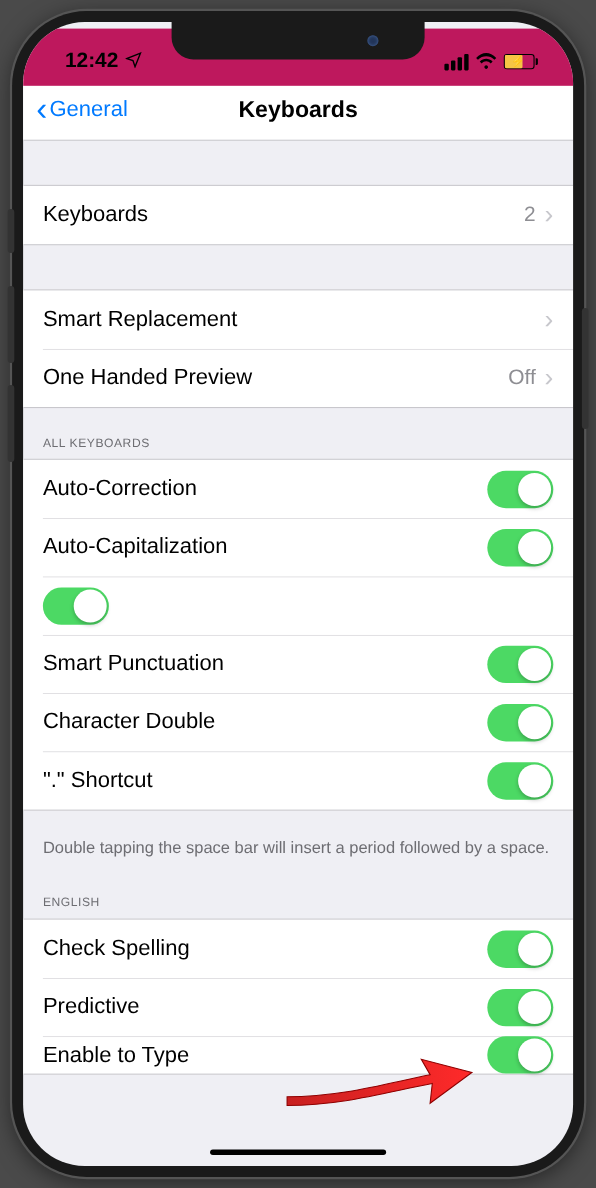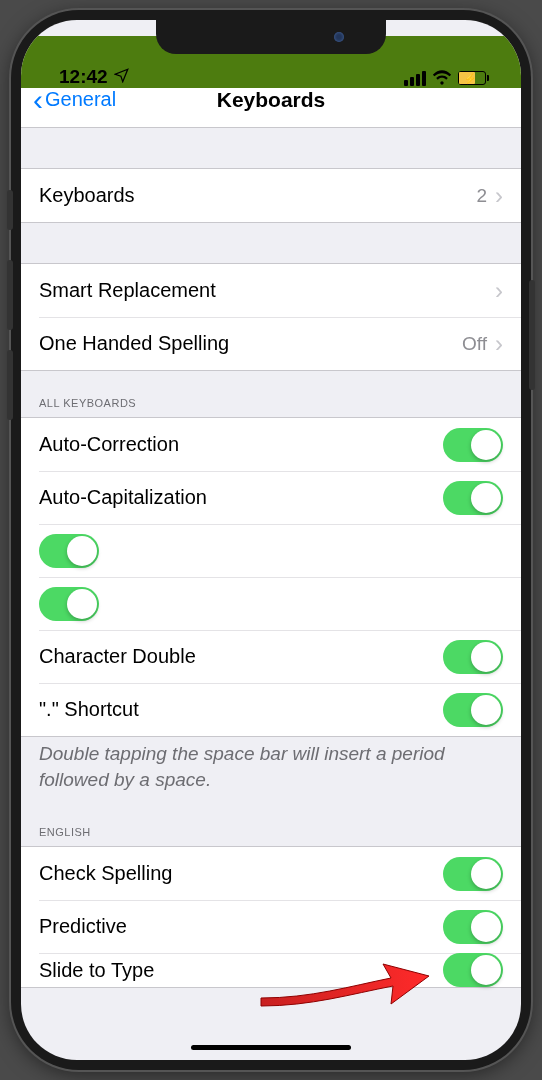--- a/index.html
+++ b/index.html
@@ -41,25 +41,25 @@
   background: #1a1a1a;
   border-bottom-left-radius: 20px;
   border-bottom-right-radius: 20px;
   z-index: 50;
   display: flex; align-items: center; justify-content: flex-end;
   padding-right: 42px;
 }
 .camera-dot { width: 10px; height: 10px; border-radius: 50%; background:#223559; box-shadow: inset 0 0 3px #4a6aa0; }
 
 .status-bar {
-  position: absolute; top: 16px; left: 0; right: 0;
+  position: absolute; top: 6px; left: 0; right: 0;
   height: 52px;
-  display: flex; justify-content: space-between; align-items: flex-end;
+  display: flex; justify-content: space-between; align-items: center;
   padding: 8px 32px 0 38px;
-  background: #4d7c0f;
+  background: #be185d;
   z-index: 40;
 }
 .status-left { display: flex; align-items: center; gap: 6px; font-size: 19px; font-weight: 600; color:#000;}
 .status-right { display: flex; align-items: center; gap: 6px; }
 .loc-arrow { font-size: 15px; }
 
 .signal-bars { display:flex; align-items:flex-end; gap:2px; }
 .signal-bars span { width:4px; background:#000; border-radius:1px; }
 .signal-bars span:nth-child(1){height:6px;} .signal-bars span:nth-child(2){height:9px;}
 .signal-bars span:nth-child(3){height:12px;} .signal-bars span:nth-child(4){height:15px;}
@@ -91,24 +91,23 @@
 }
 
 .section-gap { height:40px; }
 .section-header {
   font-size:11px; color:#6d6d72;
   padding:26px 18px 8px 18px;
   text-transform:uppercase;
   letter-spacing:0.5px;
 }
 .section-footer {
-  font-size:19px; color:#6d6d72;
-  padding:4px 18px 8px 18px;
+  font-size:15px; color:#6d6d72;
+  padding:24px 18px 8px 18px;
   line-height:1.35;
-  font-style:italic;
 }
 
 .cell-group { background:#fff; border-top:1px solid #c8c7cc; border-bottom:1px solid #c8c7cc; }
 .cell {
   display:flex; align-items:center;
   min-height:53px;
   padding:0 18px;
   position:relative;
 }
 .cell + .cell::before {
@@ -204,40 +203,41 @@
       </div>
 
       <div class="section-gap"></div>
 
       <div class="cell-group">
         <div class="cell">
           <span class="cell-label">Smart Replacement</span>
           <span class="chevron">›</span>
         </div>
         <div class="cell">
-          <span class="cell-label">One Handed Spelling</span>
+          <span class="cell-label">One Handed Preview</span>
           <span class="cell-detail">Off</span>
           <span class="chevron">›</span>
         </div>
       </div>
 
       <div class="section-header">ALL KEYBOARDS</div>
       <div class="cell-group">
         <div class="cell">
           <span class="cell-label">Auto-Correction</span>
           <div class="toggle"></div>
         </div>
         <div class="cell">
           <span class="cell-label">Auto-Capitalization</span>
           <div class="toggle"></div>
         </div>
         <div class="cell">
           <div class="toggle"></div>
         </div>
         <div class="cell">
+          <span class="cell-label">Smart Punctuation</span>
           <div class="toggle"></div>
         </div>
         <div class="cell">
           <span class="cell-label">Character Double</span>
           <div class="toggle"></div>
         </div>
         <div class="cell">
           <span class="cell-label">"." Shortcut</span>
           <div class="toggle"></div>
         </div>
@@ -248,21 +248,21 @@
       <div class="cell-group">
         <div class="cell">
           <span class="cell-label">Check Spelling</span>
           <div class="toggle"></div>
         </div>
         <div class="cell">
           <span class="cell-label">Predictive</span>
           <div class="toggle"></div>
         </div>
         <div class="cell" style="min-height:20px;">
-          <span class="cell-label">Slide to Type</span>
+          <span class="cell-label">Enable to Type</span>
           <div class="toggle"></div>
         </div>
       </div>
     </div>
 
     <div class="home-indicator"></div>
 
     <div class="arrow-annotation">
       <svg width="180" height="60" viewBox="0 0 180 60">
         <defs>

